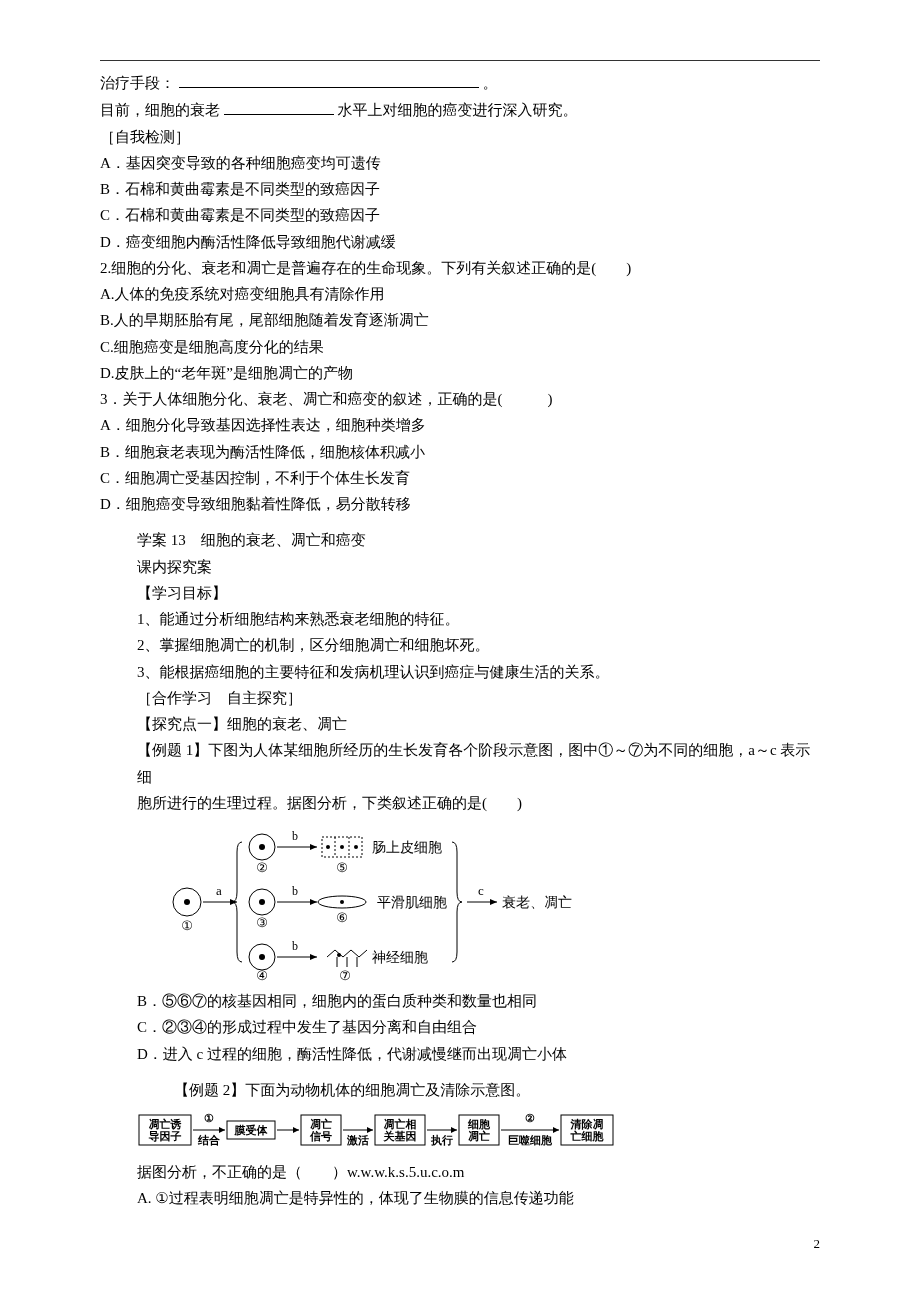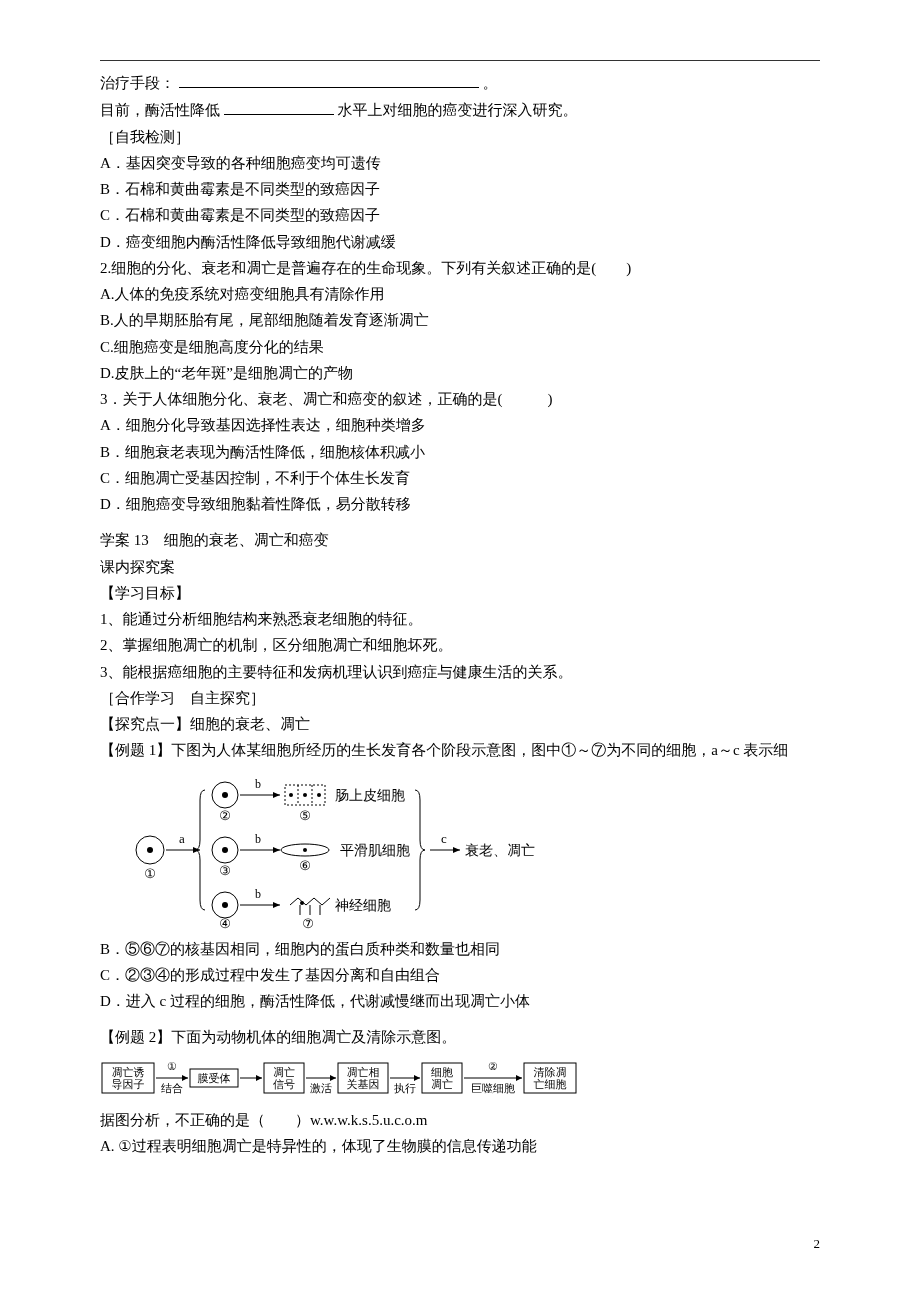--- a/index.html
+++ b/index.html
@@ -33,38 +33,38 @@
     vertical-align: baseline;
   }
   .blank.short { min-width: 110px; }
   .blank.end { min-width: 300px; }
   .pnum {
     position: absolute;
     right: 80px;
     bottom: 46px;
     font-size: 13px;
   }
-  .section { margin-top: 10px; }
+  .section { margin-top: 10px; margin-left: 37px; }
   svg { display: block; }
   .diagram { margin: 6px 0 6px 30px; }
-  .flow { margin: 6px auto; text-align: center; }
+  .flow { margin: 6px auto; text-align: center; font-weight: bold; }
 </style>
 </head>
 <body>
 
 <div class="page">
   <hr class="hr-top">
 
   <div class="line">
     <span>治疗手段：</span>
     <span class="blank end"></span>
     <span>。</span>
   </div>
   <div class="line">
-    <span>目前，酶活性降低</span>
+    <span>目前，细胞的衰老</span>
     <span class="blank short"></span>
     <span>水平上对细胞的癌变进行深入研究。</span>
   </div>
 
   <div class="line">［自我检测］</div>
 
   <div class="line">A．基因突变导致的各种细胞癌变均可遗传</div>
   <div class="line">B．石棉和黄曲霉素是不同类型的致癌因子</div>
   <div class="line">C．石棉和黄曲霉素是不同类型的致癌因子</div>
   <div class="line">D．癌变细胞内酶活性降低导致细胞代谢减缓</div>
@@ -84,20 +84,21 @@
   <div class="section">
     <div class="line">学案 13　细胞的衰老、凋亡和癌变</div>
     <div class="line">课内探究案</div>
     <div class="line">【学习目标】</div>
     <div class="line">1、能通过分析细胞结构来熟悉衰老细胞的特征。</div>
     <div class="line">2、掌握细胞凋亡的机制，区分细胞凋亡和细胞坏死。</div>
     <div class="line">3、能根据癌细胞的主要特征和发病机理认识到癌症与健康生活的关系。</div>
     <div class="line">［合作学习　自主探究］</div>
     <div class="line">【探究点一】细胞的衰老、凋亡</div>
     <div class="line">【例题 1】下图为人体某细胞所经历的生长发育各个阶段示意图，图中①～⑦为不同的细胞，a～c 表示细</div>
+    <div class="line">胞所进行的生理过程。据图分析，下类叙述正确的是(　　)</div>
 
     <div class="diagram">
       <svg width="420" height="160" viewBox="0 0 420 160">
         <defs>
           <marker id="arr" markerWidth="8" markerHeight="8" refX="7" refY="3" orient="auto">
             <path d="M0,0 L7,3 L0,6 Z" fill="#000"></path>
           </marker>
         </defs>
 
         <circle cx="20" cy="80" r="14" fill="none" stroke="#000"></circle>

